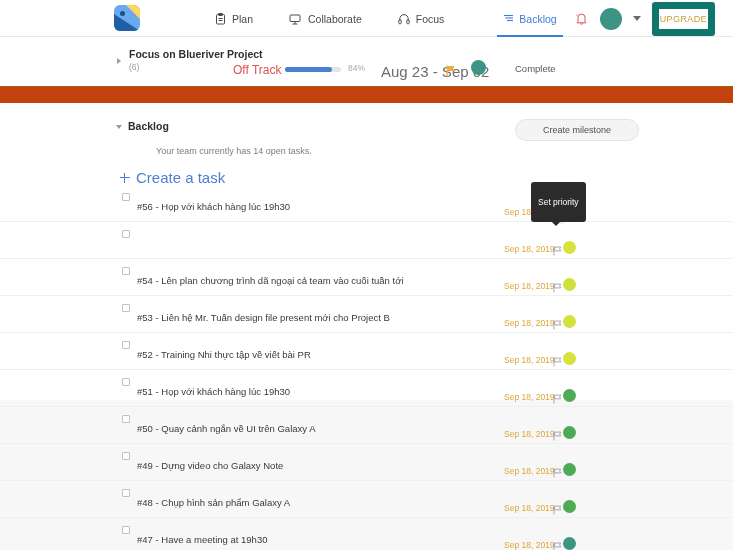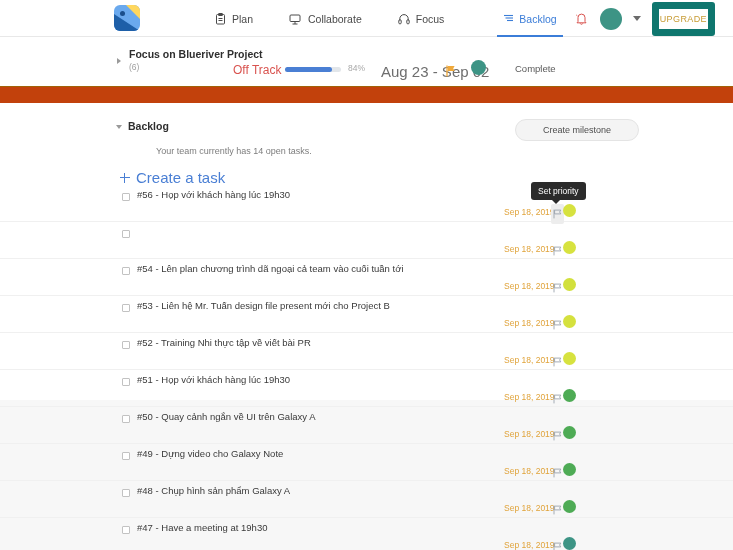--- a/index.html
+++ b/index.html
@@ -184,21 +184,21 @@
     height: 37px;
     border-bottom: 1px solid #f0f0f0;
   }
   .chk {
     position: absolute; left: 122px; top: 8px;
     width: 8px; height: 8px;
     border: 1px solid #c2c2c2; border-radius: 1px;
     background: #fff; cursor: pointer;
   }
   .task-label {
-    position: absolute; left: 137px; top: 4px;
+    position: absolute; left: 137px; top: 16px;
     font-size: 9.5px; color: #3a3a3a; white-space: nowrap; cursor: pointer;
   }
   .task-date {
     position: absolute; left: 504px; top: 22px;
     font-size: 8.5px; color: #e0a33a; cursor: pointer;
   }
   .task-flag {
     position: absolute; left: 553px; top: 20px; cursor: pointer;
   }
   .task-flag.active {
@@ -206,21 +206,21 @@
     padding: 1px 2px; left: 551px; top: 19px;
   }
   .task-avatar {
     position: absolute; left: 563px; top: 19px;
     width: 13px; height: 13px; border-radius: 50%; cursor: pointer;
   }
   .tooltip {
     position: absolute; left: 531px; top: 182px;
     background: #2b2b2b; color: #ffffff;
     font-size: 8.5px; border-radius: 3px;
-    padding: 4px 7px; white-space: nowrap; z-index: 20;
+    padding: 15px 7px; white-space: nowrap; z-index: 20;
   }
   .tooltip::after {
     content: ""; position: absolute; left: 21px; bottom: -4px;
     width: 0; height: 0;
     border-left: 4px solid transparent;
     border-right: 4px solid transparent;
     border-top: 4px solid #2b2b2b;
   }
 </style>
 </head>

